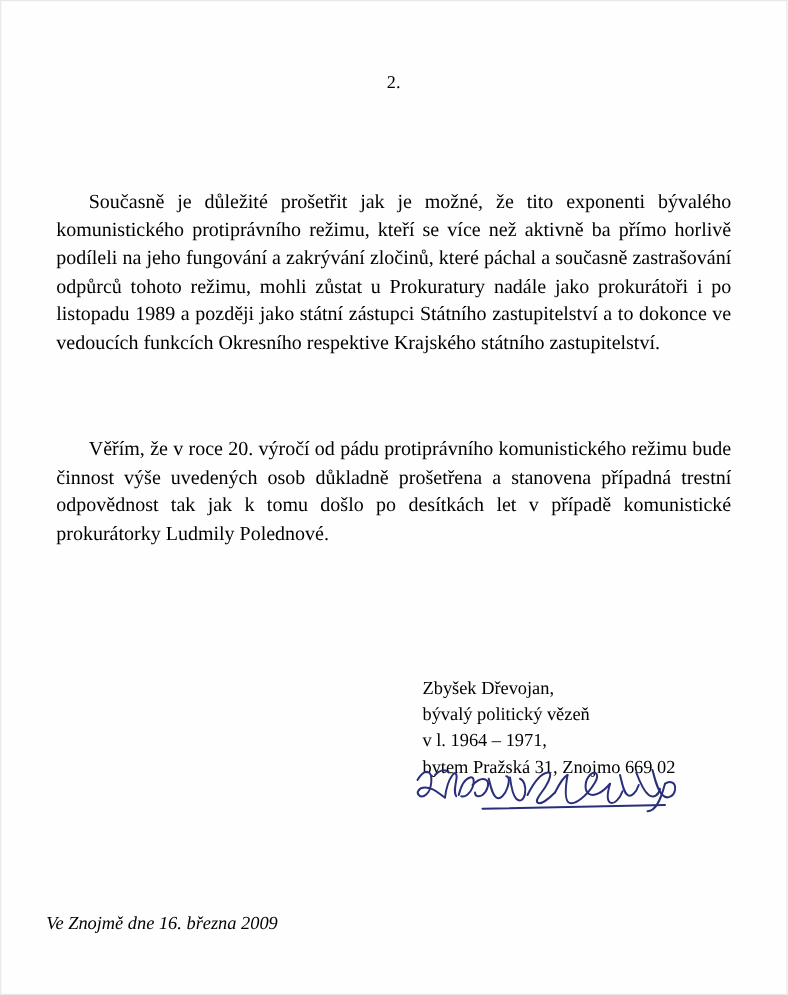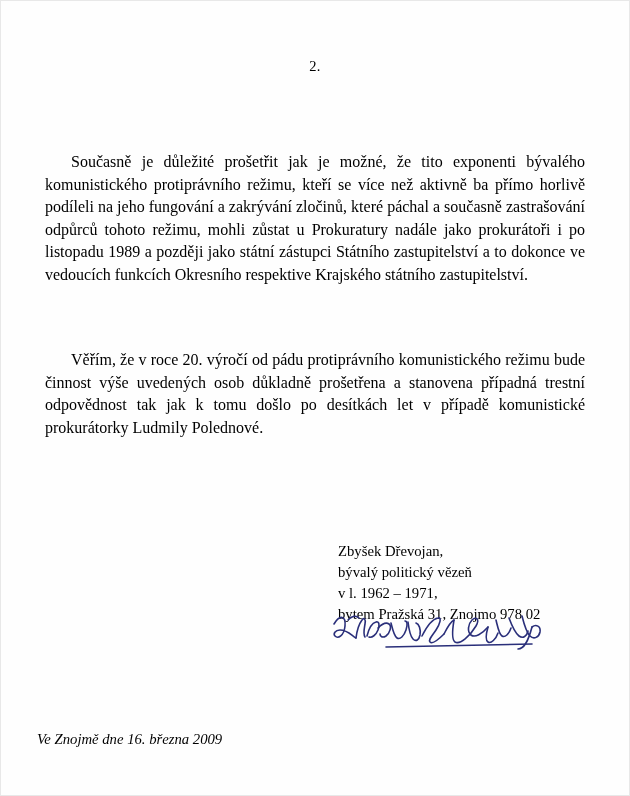--- a/index.html
+++ b/index.html
@@ -79,22 +79,22 @@
 
   <div class="page-number">2.</div>
 
   <div class="body-block para-1"><span class="indent"></span><span>Současně je důležité prošetřit jak je možné, že tito exponenti bývalého komunistického protiprávního režimu, kteří se více než aktivně ba přímo horlivě podíleli na jeho fungování a zakrývání zločinů, které páchal a současně zastrašování odpůrců tohoto režimu, mohli zůstat u Prokuratury nadále jako prokurátoři i po listopadu 1989 a později jako státní zástupci Státního zastupitelství a to dokonce ve vedoucích funkcích Okresního respektive Krajského státního zastupitelství.</span></div>
 
   <div class="body-block para-2"><span class="indent"></span><span>Věřím, že v roce 20. výročí od pádu protiprávního komunistického režimu bude činnost výše uvedených osob důkladně prošetřena a stanovena případná trestní odpovědnost tak jak k tomu došlo po desítkách let v případě komunistické prokurátorky Ludmily Polednové.</span></div>
 
   <div class="sign-block">
     <span class="sign-line">Zbyšek Dřevojan,</span>
     <span class="sign-line">bývalý politický vězeň</span>
-    <span class="sign-line">v l. 1962 – 1971,</span>
-    <span class="sign-line">bytem Pražská 31, Znojmo 978 02</span>
+    <span class="sign-line">v l. 1964 – 1971,</span>
+    <span class="sign-line">bytem Pražská 31, Znojmo 669 02</span>
   </div>
 
   <div class="signature">
     <svg width="230" height="50" viewBox="0 0 230 50" fill="none" xmlns="http://www.w3.org/2000/svg">
       <g stroke="#2a2f7a" stroke-width="1.6" fill="none" stroke-linecap="round" stroke-linejoin="round">
         <path d="M8 18 C14 8, 20 10, 19 20 C18 30, 12 33, 9 30 C7 28, 9 24, 14 24 C22 24, 26 30, 30 32"></path>
         <path d="M22 14 C26 10, 30 9, 33 12"></path>
         <path d="M30 32 C31 24, 33 18, 36 14 C38 11, 40 13, 39 18 C38 24, 37 28, 39 31"></path>
         <path d="M41 30 C43 22, 46 17, 50 16 C53 15, 54 19, 52 24 C50 29, 46 32, 43 31"></path>
         <path d="M52 22 C56 18, 60 16, 63 18 C66 20, 64 27, 60 30 C57 32, 54 31, 54 28"></path>

